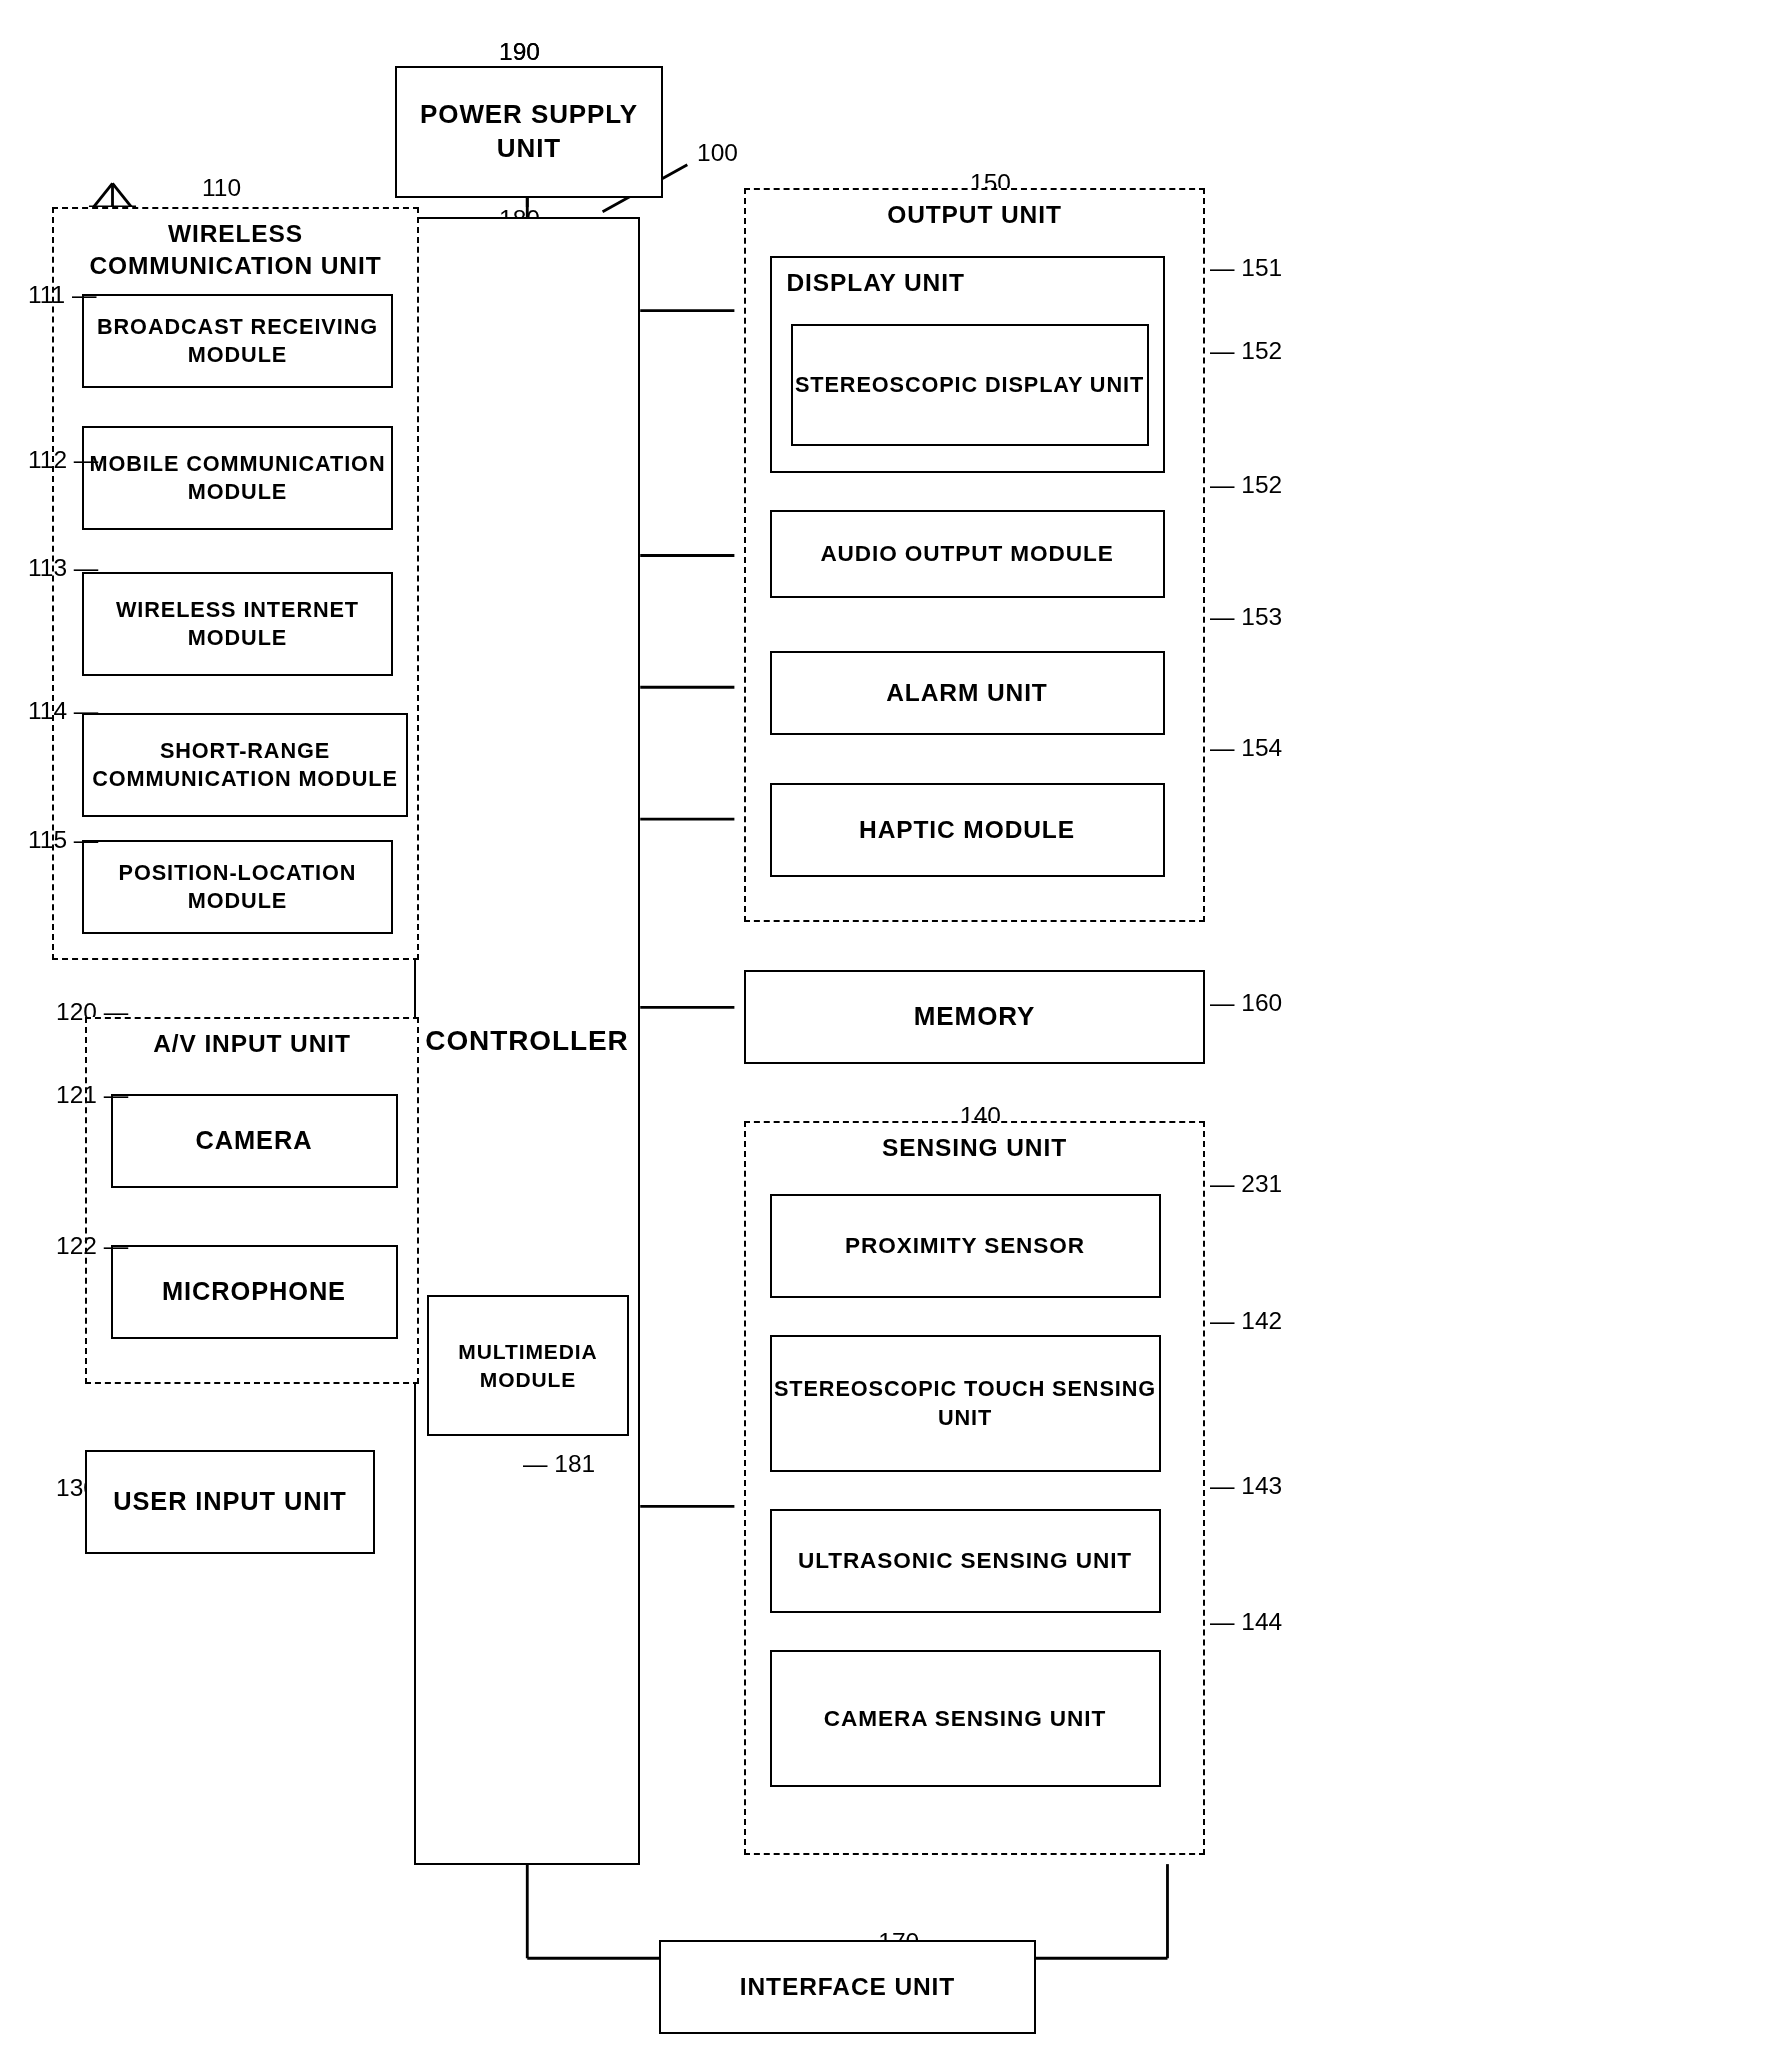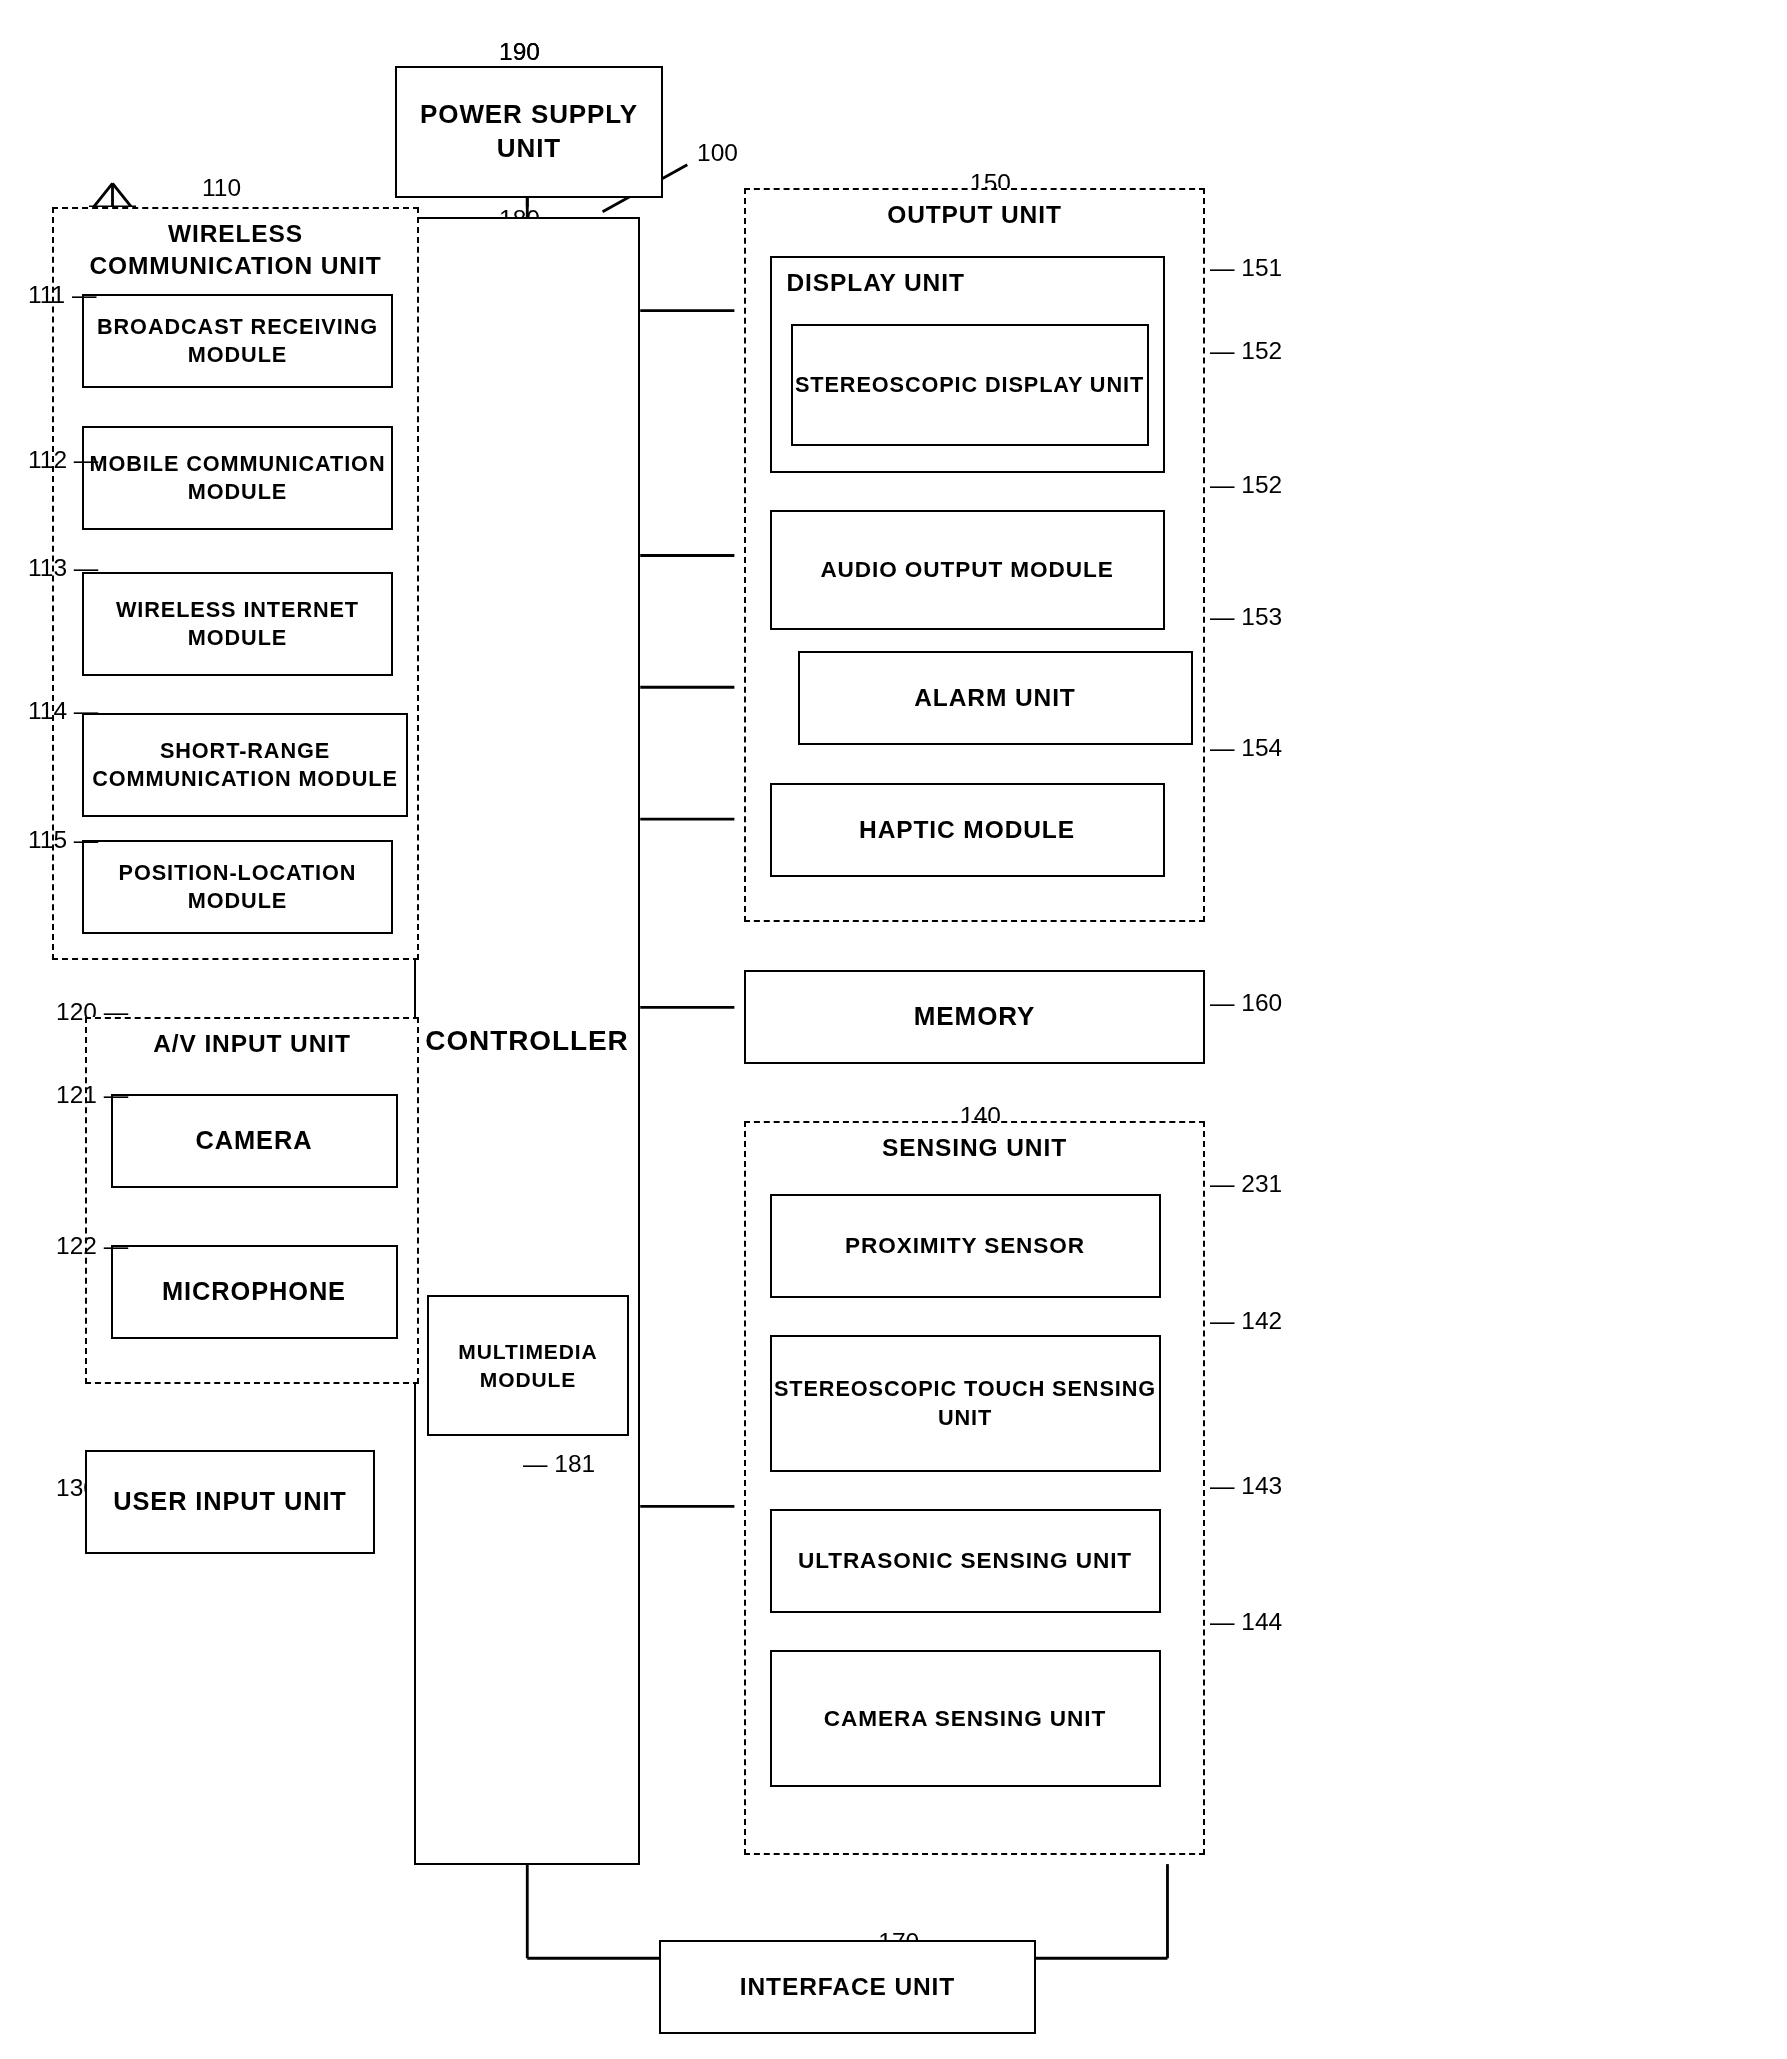--- a/index.html
+++ b/index.html
@@ -175,23 +175,23 @@
   <div class="ref-num" style="left:970px; top:169px;">150</div>
   <div class="block-dashed" style="left:744px; top:188px; width:461px; height:734px;">
     <div class="block-label" style="top:9.4px; left:0; right:0; font-size:24.5px; text-align:center;">OUTPUT UNIT</div>
 
     <div class="block" style="left:23.5px; top:66px; width:395px; height:217px; font-size:24.5px;">
       <div style="position:absolute; top:9.4px; left:15px; right:9.4px; text-align:left; font-size:24.5px; font-weight:bold;">DISPLAY UNIT</div>
 
       <div class="block" style="left:19px; top:66px; width:358px; height:122px; font-size:21.7px;">STEREOSCOPIC DISPLAY UNIT</div>
     </div>
 
-    <div class="block" style="left:23.5px; top:320px; width:395px; height:120px; font-size:22.6px;">AUDIO OUTPUT MODULE</div>
-
-    <div class="block" style="left:23.5px; top:461px; width:395px; height:94px; font-size:24.5px;margin-left:28px;">ALARM UNIT</div>
+    <div class="block" style="left:23.5px; top:320px; width:395px; height:88px; font-size:22.6px;">AUDIO OUTPUT MODULE</div>
+
+    <div class="block" style="left:23.5px; top:461px; width:395px; height:84px; font-size:24.5px;">ALARM UNIT</div>
 
     <div class="block" style="left:23.5px; top:593px; width:395px; height:94px; font-size:24.5px;">HAPTIC MODULE</div>
   </div>
 
   <div class="ref-num" style="left:1210px; top:254px;">— 151</div>
   <div class="ref-num" style="left:1210px; top:337px;">— 152</div>
   <div class="ref-num" style="left:1210px; top:471px;">— 152</div>
   <div class="ref-num" style="left:1210px; top:603px;">— 153</div>
   <div class="ref-num" style="left:1210px; top:734px;">— 154</div>
 

